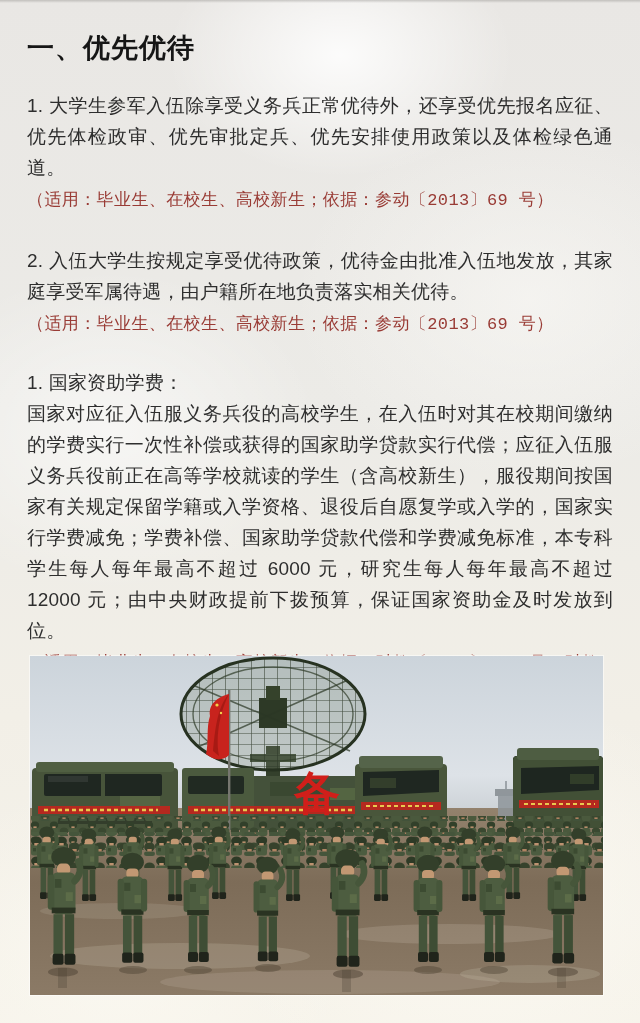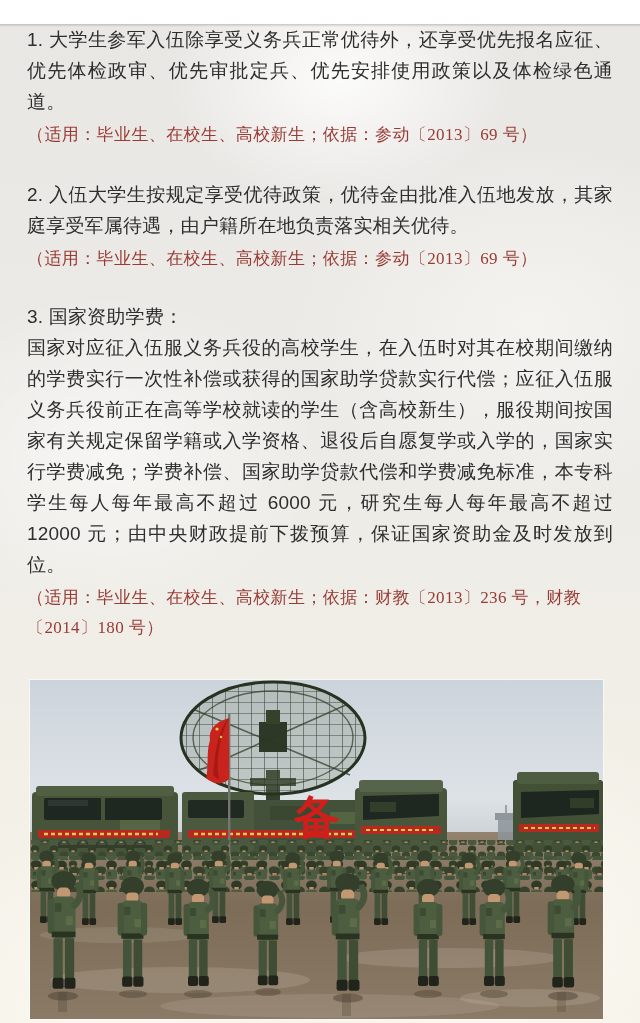--- a/index.html
+++ b/index.html
@@ -30,50 +30,51 @@
   .content { padding:0 27px 0 27px; }
   .item-1 { margin-top:24px; }
   .item-2 { margin-top:29px; }
   .item-3 { margin-top:27px; }
   p.body {
     margin:0; font-size:19px; line-height:31px; color:#2e2e2e;
     text-align:justify; letter-spacing:.2px;
   }
   p.note {
     margin:3px 0 0 0;
-    font-family:Liberation Serif, serif;
+    font-family:Liberation Mono, monospace;
     font-size:17px; line-height:30px; color:#993b35; letter-spacing:.4px;
   }
   figure.photo {
     position:absolute; left:30px; top:656px; width:573px; height:339px;
     margin:0; overflow:hidden; background:#c8d0d8;
     box-shadow:0 0 0 1px rgba(255,255,255,.5);
   }
   figure.photo svg { display:block; }
 </style>
 </head>
 <body>
 
 <div class="page">
   <div class="top-edge"></div>
 
+  <h1 class="title">一、优先优待</h1>
 
   <div class="content">
     <section class="item-1">
       <p class="body">1. 大学生参军入伍除享受义务兵正常优待外，还享受优先报名应征、优先体检政审、优先审批定兵、优先安排使用政策以及体检绿色通道。</p>
       <p class="note">（适用：毕业生、在校生、高校新生；依据：参动〔2013〕69 号）</p>
     </section>
 
     <section class="item-2">
       <p class="body">2. 入伍大学生按规定享受优待政策，优待金由批准入伍地发放，其家庭享受军属待遇，由户籍所在地负责落实相关优待。</p>
       <p class="note">（适用：毕业生、在校生、高校新生；依据：参动〔2013〕69 号）</p>
     </section>
 
     <section class="item-3">
-      <p class="body">3. 国家资助学费：</p>
+      <p class="body">1. 国家资助学费：</p>
       <p class="body">国家对应征入伍服义务兵役的高校学生，在入伍时对其在校期间缴纳的学费实行一次性补偿或获得的国家助学贷款实行代偿；应征入伍服义务兵役前正在高等学校就读的学生（含高校新生），服役期间按国家有关规定保留学籍或入学资格、退役后自愿复学或入学的，国家实行学费减免；学费补偿、国家助学贷款代偿和学费减免标准，本专科学生每人每年最高不超过 6000 元，研究生每人每年最高不超过 12000 元；由中央财政提前下拨预算，保证国家资助金及时发放到位。</p>
       <p class="note">（适用：毕业生、在校生、高校新生；依据：财教〔2013〕236 号，财教〔2014〕180 号）</p>
     </section>
   </div>
 
   <figure class="photo">
     <svg width="573" height="339" viewBox="0 0 573 339" xmlns="http://www.w3.org/2000/svg">
       <defs>
         <linearGradient id="sky" x1="0" y1="0" x2="0" y2="1">
           <stop offset="0" stop-color="#ccd4db"></stop>

